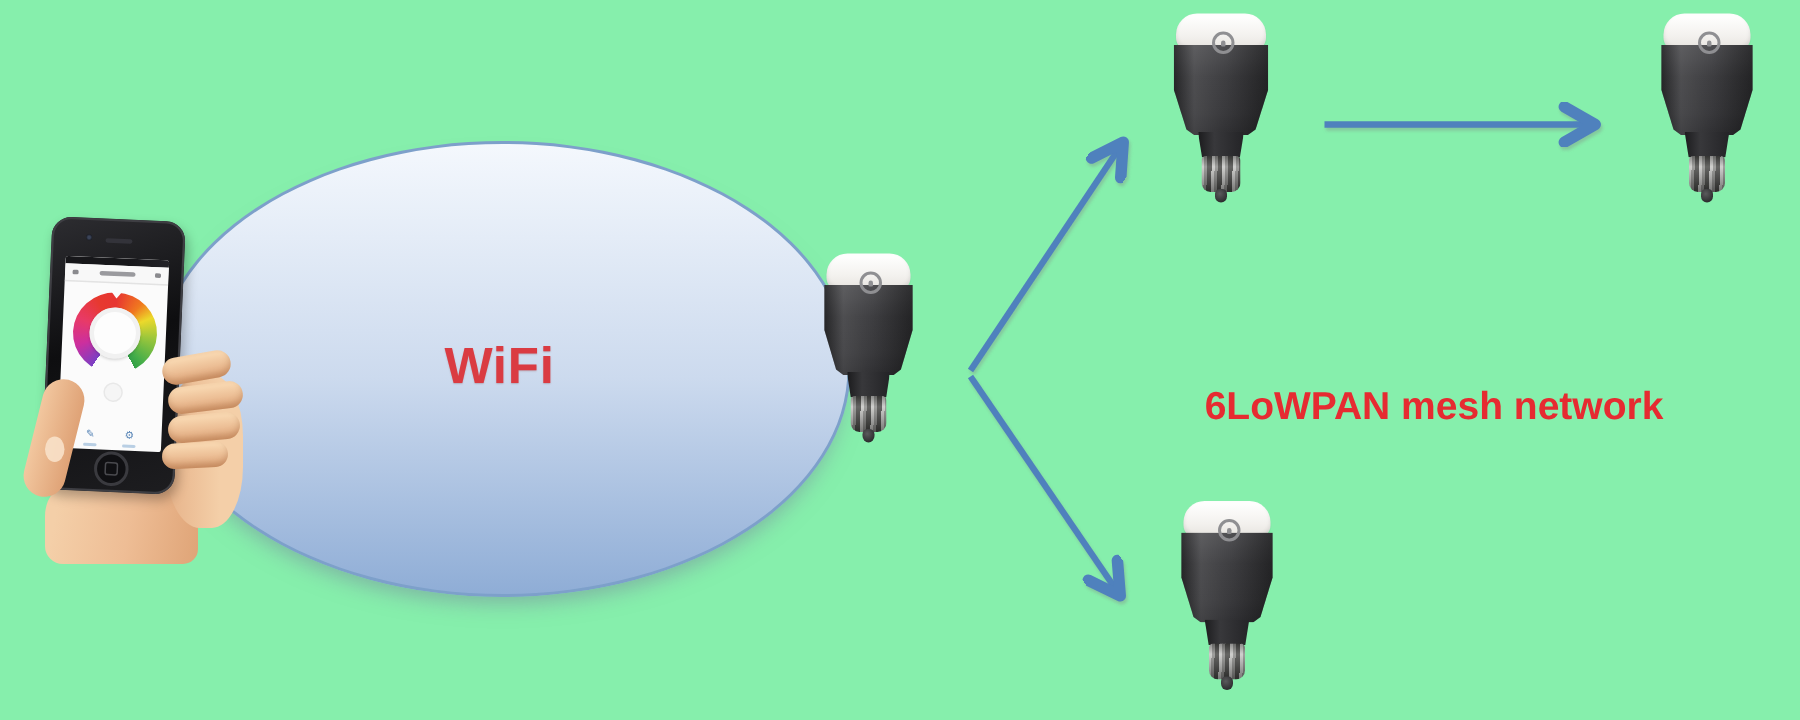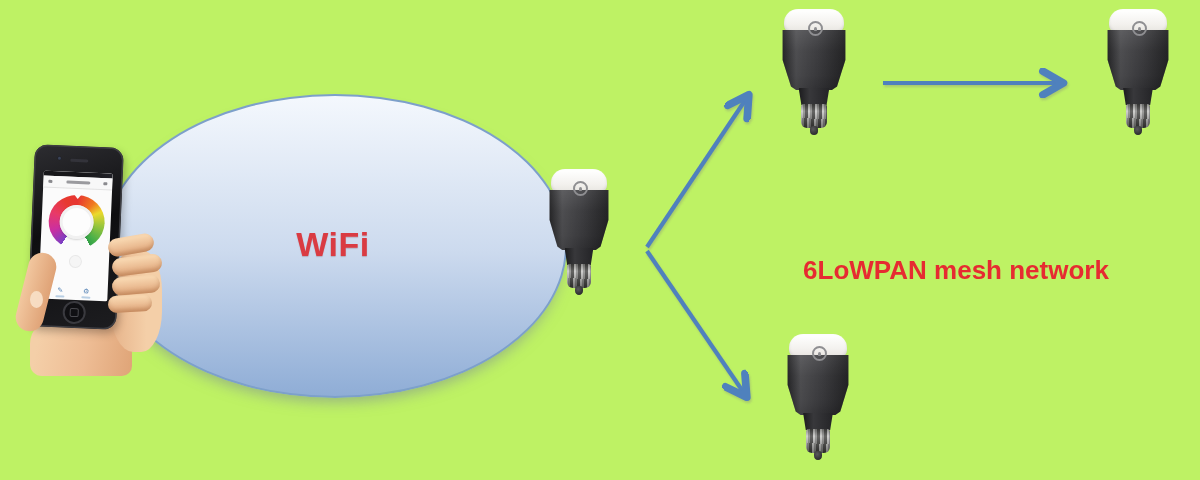--- a/index.html
+++ b/index.html
@@ -1,17 +1,17 @@
 <!DOCTYPE html>
 <html style="--wifi-red: #da3b42; --mesh-red: #e62b31; --arrow-blue: #4f81bd; --ellipse-top: #f4f8fd; --ellipse-mid: #ccdaee; --ellipse-bottom: #8fadd6; --ellipse-border: #7da0ca; --bulb-body-dark: #353538; --skin-tone: #eebd95;"><head>
 <meta charset="utf-8">
 <style>
   html,body{margin:0;padding:0;background:#fff;}
   .canvas{
-    position:relative;width:1200px;height:480px;overflow:hidden;background:#bef264;
+    position:relative;width:1200px;height:480px;overflow:hidden;background:#86efac;
     font-family:"Liberation Sans",sans-serif;
   }
   .abs{position:absolute;}
 
   
   .wifi-ellipse{
     left:103px;top:94px;width:460px;height:300px;border-radius:50%;
     background:linear-gradient(180deg,var(--ellipse-top,#f4f8fd) 0%,var(--ellipse-mid,#ccdaee) 52%,var(--ellipse-bottom,#8fadd6) 100%);
     border:2px solid var(--ellipse-border,#7da0ca);
     box-shadow:0 9px 14px -5px rgba(120,130,155,.55);

